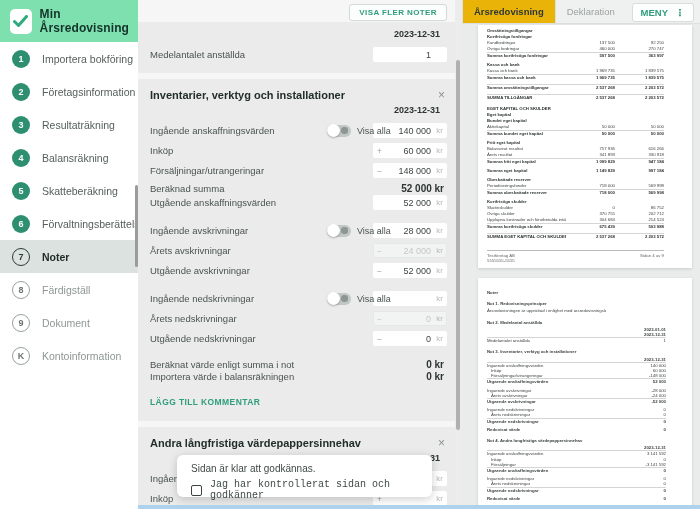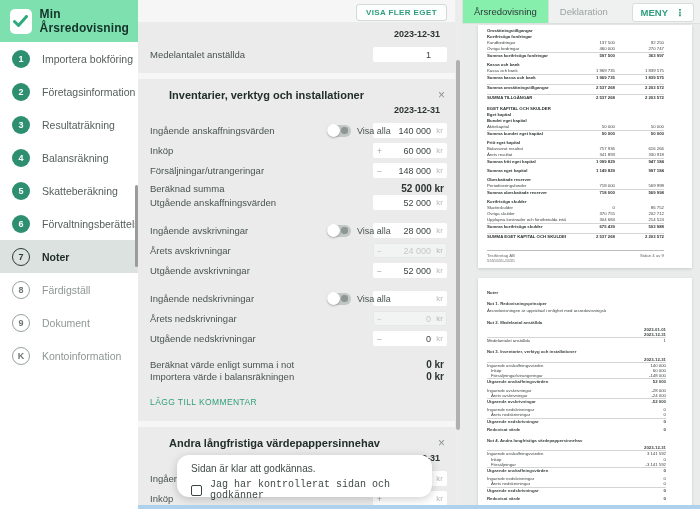--- a/index.html
+++ b/index.html
@@ -26,53 +26,53 @@
   
   #main { position:absolute; left:138px; top:0; width:317px; height:509px; background:#f5f6f5; overflow:hidden; }
   .topbar { height:22px; position:relative; }
   .btn-outline { position:absolute; right:8px; top:4px; height:17px; padding:0 9px; background:#fcfdfd;
     border:1px solid #d3d9d6; border-radius:3px; color:#2f9e7c; font-size:8px; font-weight:bold; letter-spacing:.4px;
     font-family:inherit; cursor:pointer; }
   .card { background:#eaebea; padding:0 8px 0 12px; }
   .card + .card, .cardgap { margin-top:6px; }
   #card-top { padding-top:3px; padding-bottom:6px; }
   .date-row { text-align:right; padding-right:7px; font-weight:bold; font-size:9px; color:#2d3531; margin:4px 0 8px; }
-  .sec-head { display:flex; justify-content:space-between; align-items:center; padding-top:10px; margin-bottom:2px;margin-left:19px; }
+  .sec-head { display:flex; justify-content:space-between; align-items:center; padding-top:10px; margin-bottom:2px; }
   .sec-head h2 { font-size:11px; color:#222e2a; }
   .close { color:#8b9490; font-size:12px; line-height:12px; cursor:pointer; padding:0 2px; }
   .frow { position:relative; display:flex; align-items:center; height:15px; margin-bottom:5px; }
   .flabel { flex:1; font-size:9.5px; color:#4a5450; }
   .toggle-wrap { position:absolute; left:177px; display:flex; align-items:center; gap:6px; }
   .toggle { width:24px; height:12px; border-radius:7px; background:#c2c8c5; position:relative; cursor:pointer; }
   .knob { position:absolute; left:0; top:-0.5px; width:13px; height:13px; border-radius:50%; background:#fff;
     box-shadow:0 1px 2px rgba(0,0,0,.25); }
   .tdot { position:absolute; right:3px; top:2.5px; width:7px; height:7px; border-radius:3px; background:#8d9692; }
   .tlabel { font-size:9px; color:#4a5450; }
   .fbox { margin-left:auto; width:74px; height:15px; background:#fff; border-radius:2px; display:flex; align-items:center;
     padding:0 4px; cursor:text; }
   .pfx { width:8px; font-size:8.5px; color:#9aa39f; }
   .val { flex:1; text-align:right; font-size:9px; color:#39423e; }
   .unit { width:12px; text-align:right; color:#b4bbb7; font-size:8px; }
   .dis .fbox { background:#f2f4f3; box-shadow:inset 0 0 0 1px #e4e8e6; cursor:default; }
   .dis .val, .dis .pfx { color:#c3cac6; }
   .fcalc { margin-left:auto; padding-right:3px; font-size:10px; font-weight:bold; color:#2d3531; }
   .gap { margin-top:13px; }
   .sum { height:11px; margin-bottom:1px; }
-  .comment-link { display:inline-block; margin:14px 0 14px; color:#2f9e7c; font-size:8.5px; font-weight:normal;
+  .comment-link { display:inline-block; margin:14px 0 14px; color:#2f9e7c; font-size:8.5px; font-weight:bold;
     letter-spacing:.4px; cursor:pointer; text-decoration:none; }
 
   
   #main-scroll-track { position:absolute; left:455px; top:0; width:7px; height:509px; background:#ececec; }
   #main-scroll-thumb { position:absolute; left:1px; top:60px; width:4px; height:370px; background:#b0b0b0; border-radius:2px; }
 
   
   #preview { position:absolute; left:462px; top:0; width:238px; height:509px; background:#e9eceb; overflow:hidden; }
   .tabbar { position:relative; height:24px; background:#eff1f0; border-bottom:1px solid #dcе0de; border-bottom:1px solid #dce0de; display:flex; }
   .tab { padding:0 11px; display:flex; align-items:center; font-size:9.5px; color:#9aa4a0; cursor:pointer; }
-  .tab.active { background:#86efac; color:#2c3835; border-left:1px solid #dce0de; border-right:1px solid #dce0de; }
+  .tab.active { background:#eab308; color:#2c3835; border-left:1px solid #dce0de; border-right:1px solid #dce0de;font-weight:bold; }
   .meny { position:absolute; right:6px; top:3px; height:19px; padding:0 8px; background:#fdfefe; border:1px solid #d8dcda;
     border-radius:3px; display:flex; align-items:center; gap:7px; color:#2f9e7c; font-size:9.5px; font-weight:bold;
     font-family:inherit; cursor:pointer; }
   .dots { font-size:10px; font-weight:bold; }
   .pages { padding:1px 8px 0 16px; }
   .page { width:214px; background:#fff; box-shadow:0 1px 3px rgba(0,0,0,.14); }
   .page1 { height:243px; position:relative; padding:3px 28px 0 9px; overflow:hidden; }
   .page2 { margin-top:10px; height:260px; padding:12px 26px 0 9px; overflow:hidden; }
   .prow { display:flex; font-size:4.3px; line-height:6px; color:#3c4440; }
   .prow .pl { flex:1; white-space:nowrap; overflow:hidden; }
@@ -86,21 +86,21 @@
   .h1 { font-size:6.5px; font-weight:bold; color:#222; line-height:8px; margin-bottom:5px; }
   .h2 { font-size:4.6px; font-weight:bold; color:#222; line-height:6px; margin:6px 0 2px; }
   .p { font-size:4px; color:#555; line-height:5px; margin-bottom:2px; }
   .dr { text-align:right; font-weight:bold; font-size:4.2px; line-height:5px; color:#2c3430; }
   .nrow { display:flex; font-size:4.3px; line-height:5.2px; color:#3c4440; }
   .nrow .pl { flex:1; white-space:nowrap; overflow:hidden; }
   .nrow .pv { width:60px; text-align:right; }
   .ind .pl { padding-left:4px; }
 
   
-  #approve-dialog { position:absolute; left:177px; top:455px; width:255px; height:42px; background:#fff; border-radius:12px;
+  #approve-dialog { position:absolute; left:177px; top:455px; width:255px; height:42px; background:#fff; border-radius:6px;
     box-shadow:0 2px 10px rgba(0,0,0,.20); padding:8px 14px; z-index:10; }
   #approve-dialog .msg { font-size:10px; color:#3f4a46; margin-bottom:5px; }
   .chk { display:flex; align-items:center; gap:8px; cursor:pointer; }
   .chk .box { width:11px; height:11px; border:1.5px solid #39433f; border-radius:2px; background:#fff; flex:0 0 11px; }
   .chk .cl { font-size:10px; color:#3f4a46;font-family:Liberation Mono, monospace; }
   #bottom-strip { position:absolute; left:138px; right:0; bottom:0; height:4px; background:#aed2ec; z-index:12; }
 </style>
 </head>
 <body>
 
@@ -156,21 +156,21 @@
         <div class="sb-item todo">
           <span class="sb-circle">K</span>
           <span class="sb-label">Kontoinformation</span>
         </div>
       </nav>
     <div class="sb-scroll"></div>
   </aside>
 
   <main id="main">
     <div class="topbar">
-      <button class="btn-outline">VISA FLER EGET</button>
+      <button class="btn-outline">VISA FLER NOTER</button>
     </div>
 
     <section class="card" id="card-top">
       <div class="date-row">2023-12-31</div>
       <div class="frow">
         <span class="flabel">Medelantalet anställda</span>
         <span class="fbox">
           <span class="pfx"></span>
           <span class="val">1</span>
           <span class="unit"></span>

